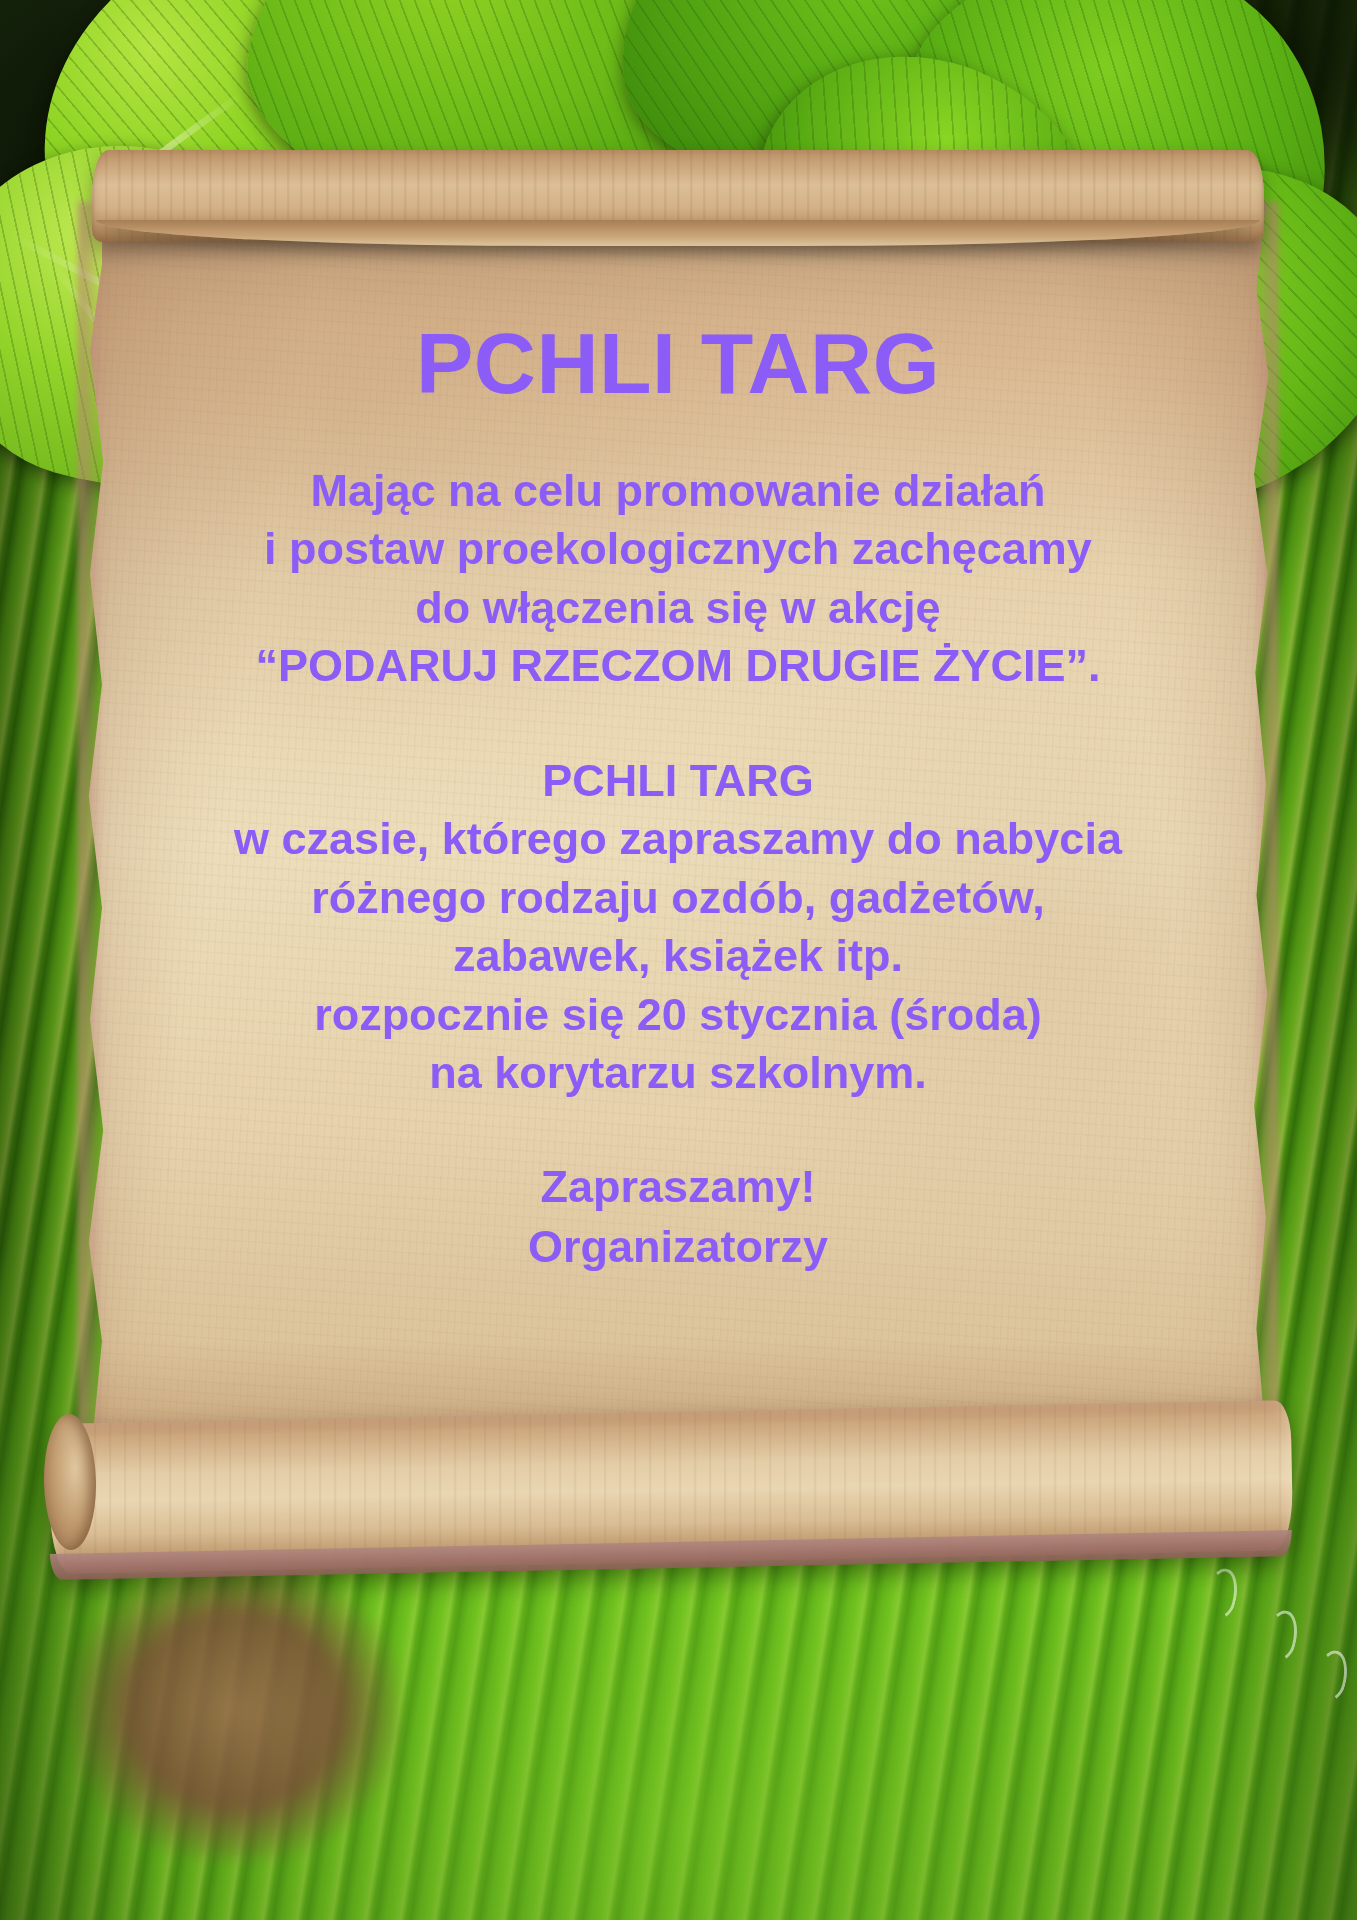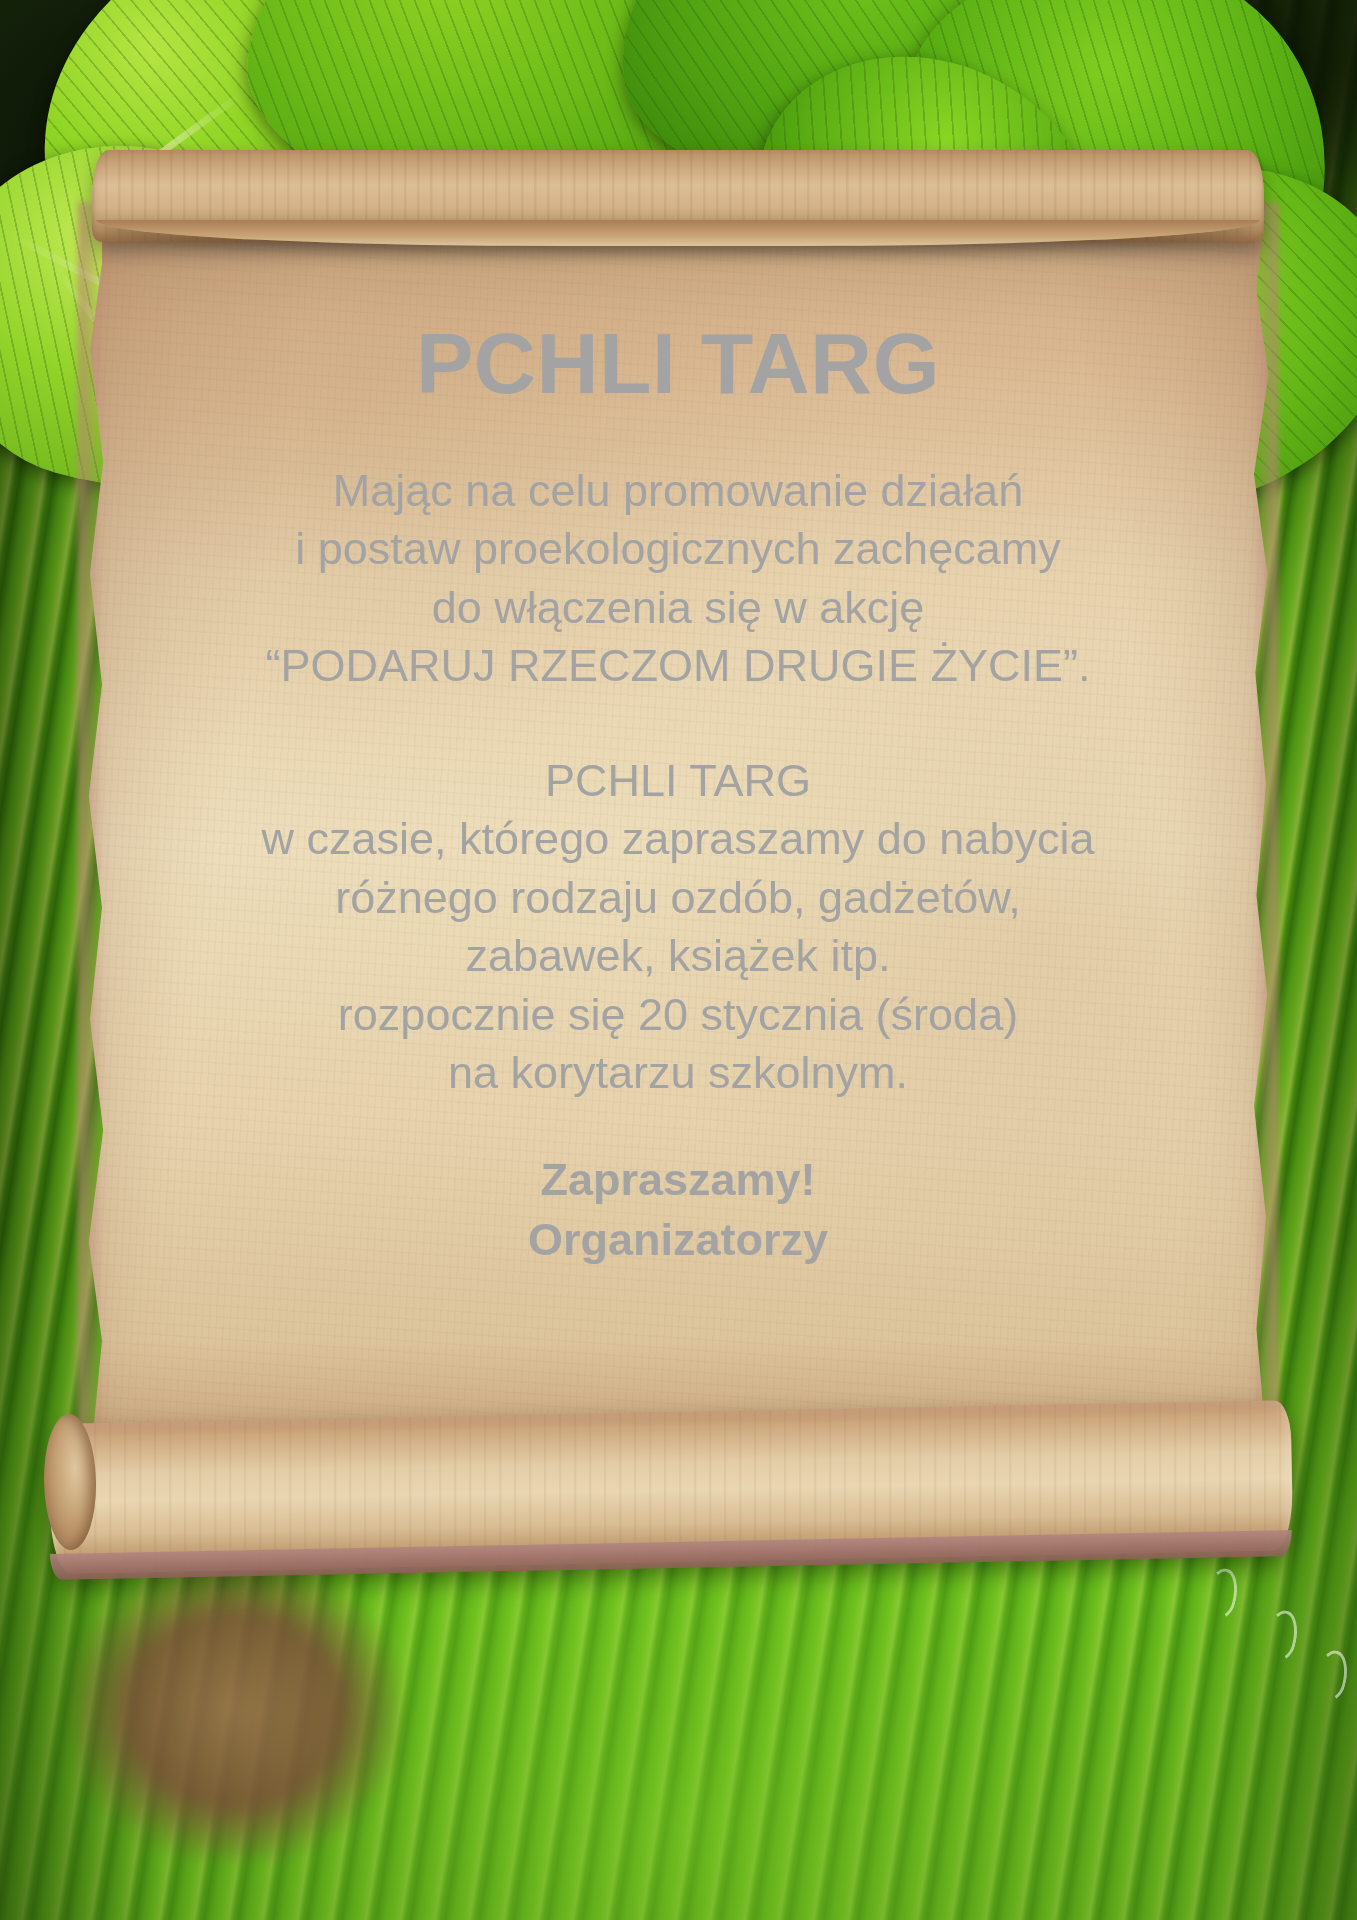--- a/index.html
+++ b/index.html
@@ -244,43 +244,43 @@
     box-shadow: inset -6px 0 12px rgba(90,58,32,.45);
     transform: rotate(-1.1deg);
   }
 
   
   .content {
     position: absolute;
     left: 60px; right: 60px;
     top: 170px;
     text-align: center;
-    color: #a3a3a3;
+    color: #8b5cf6;
   }
   .title {
     font-size: 86px;
     font-weight: 700;
     letter-spacing: .5px;
     line-height: 1.02;
     margin: 0 0 54px 0;
   }
   .para {
     font-size: 45px;
-    font-weight: 400;
+    font-weight: 700;
     line-height: 1.30;
     margin: 0;
     white-space: pre-line;
   }
   .gap { height: 56px; }
   .gap-sm { height: 46px; }
   .sign {
     font-size: 45px;
     font-weight: 700;
     line-height: 1.34;
-    margin: 1px;
+    margin: 8px;
     white-space: pre-line;
   }
 </style>
 </head>
 <body>
 
 <div id="poster">
 
   <div class="bg-base"></div>
   <div class="frond"></div>

